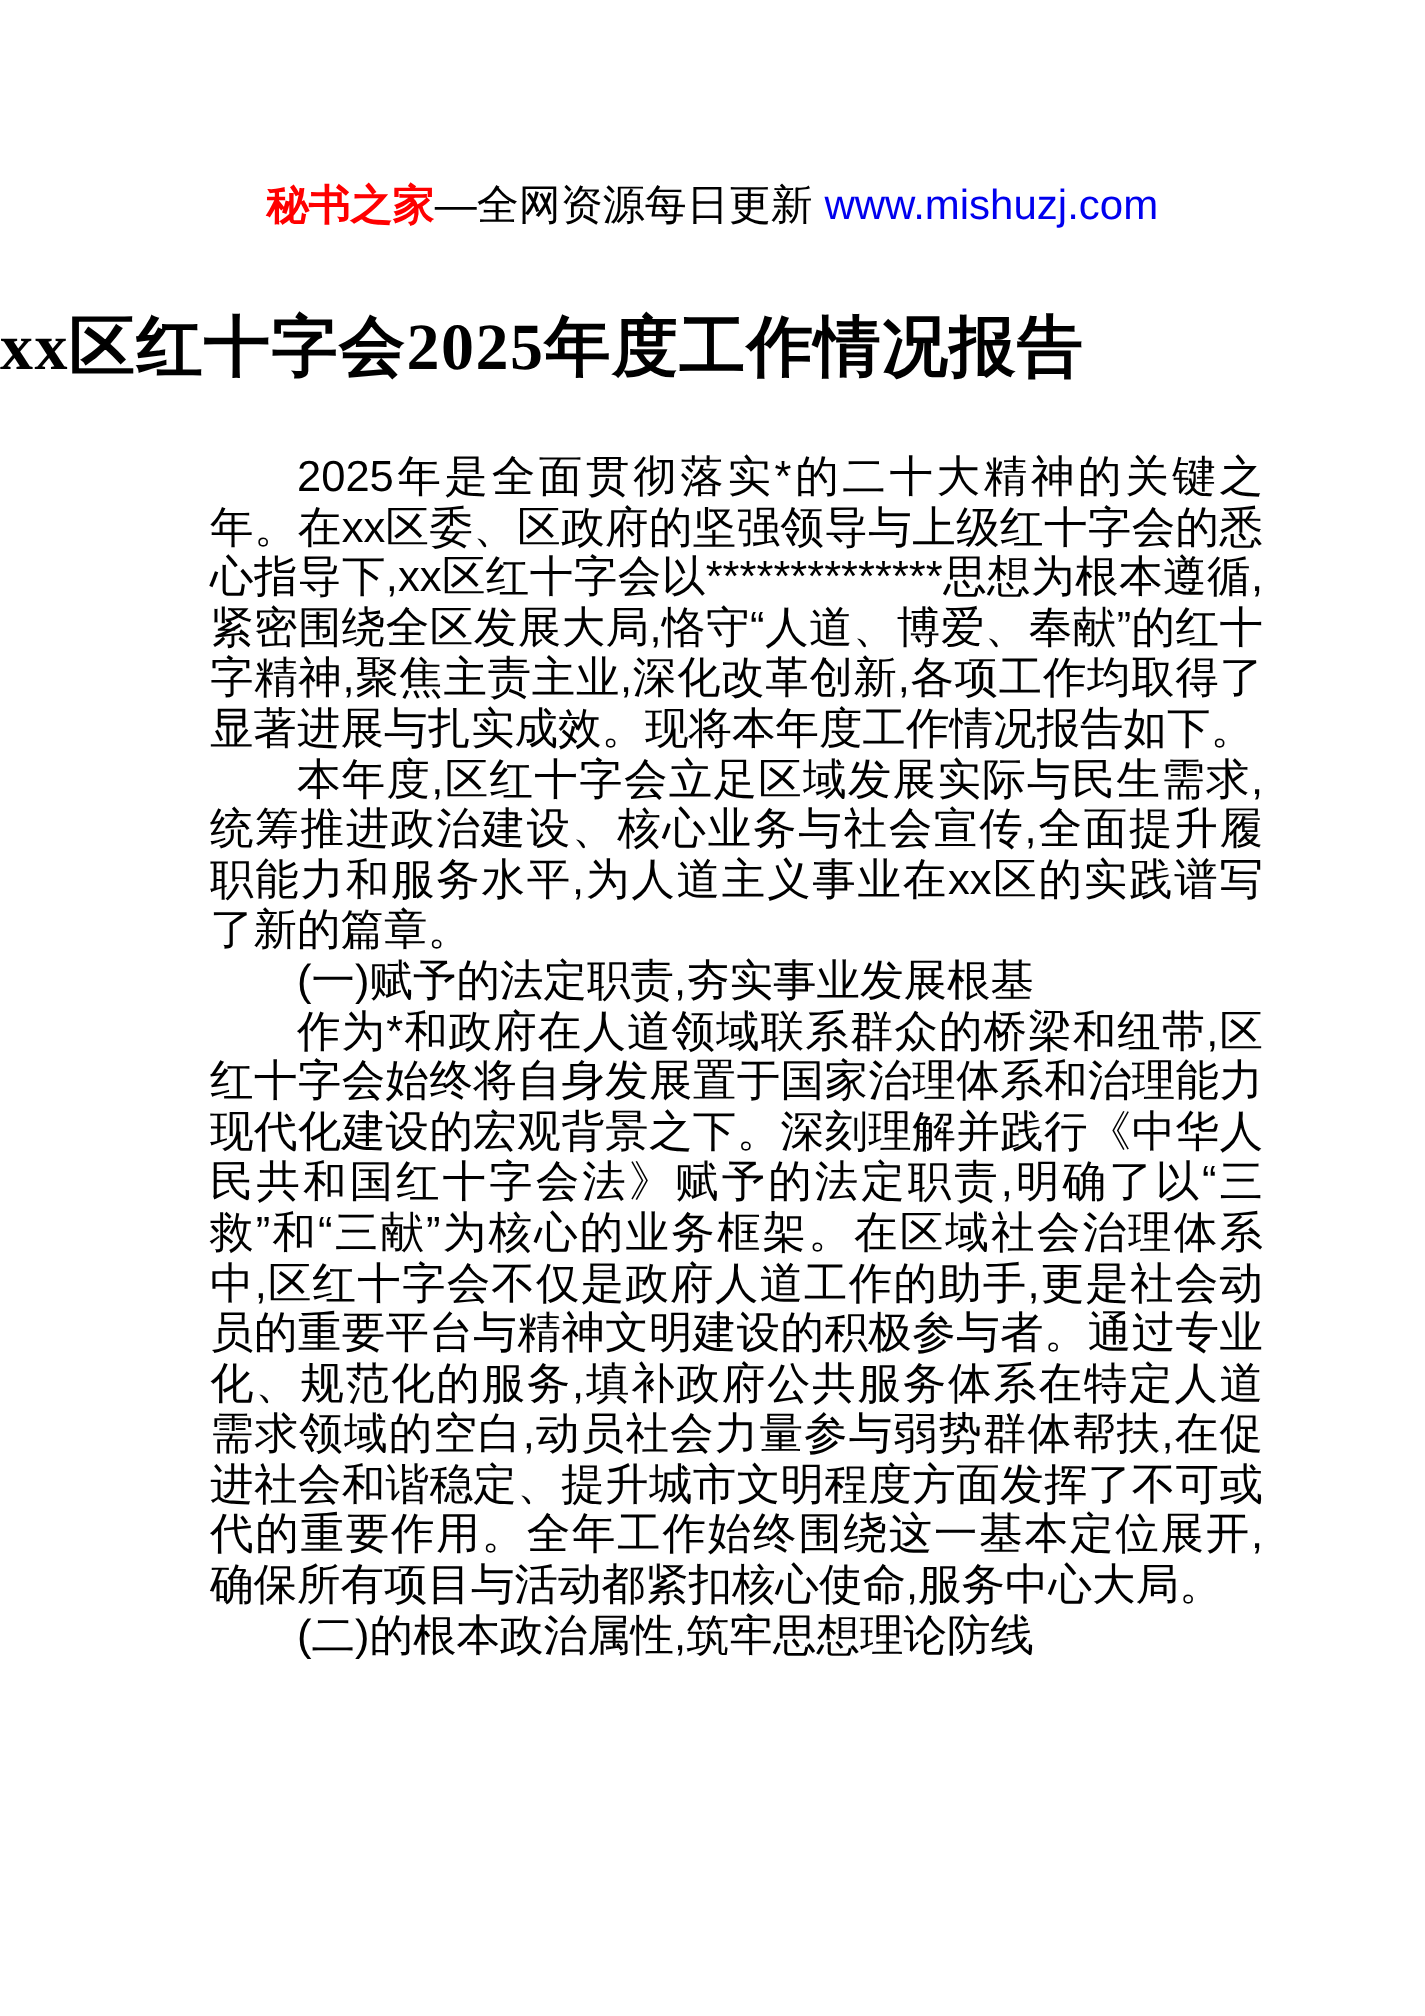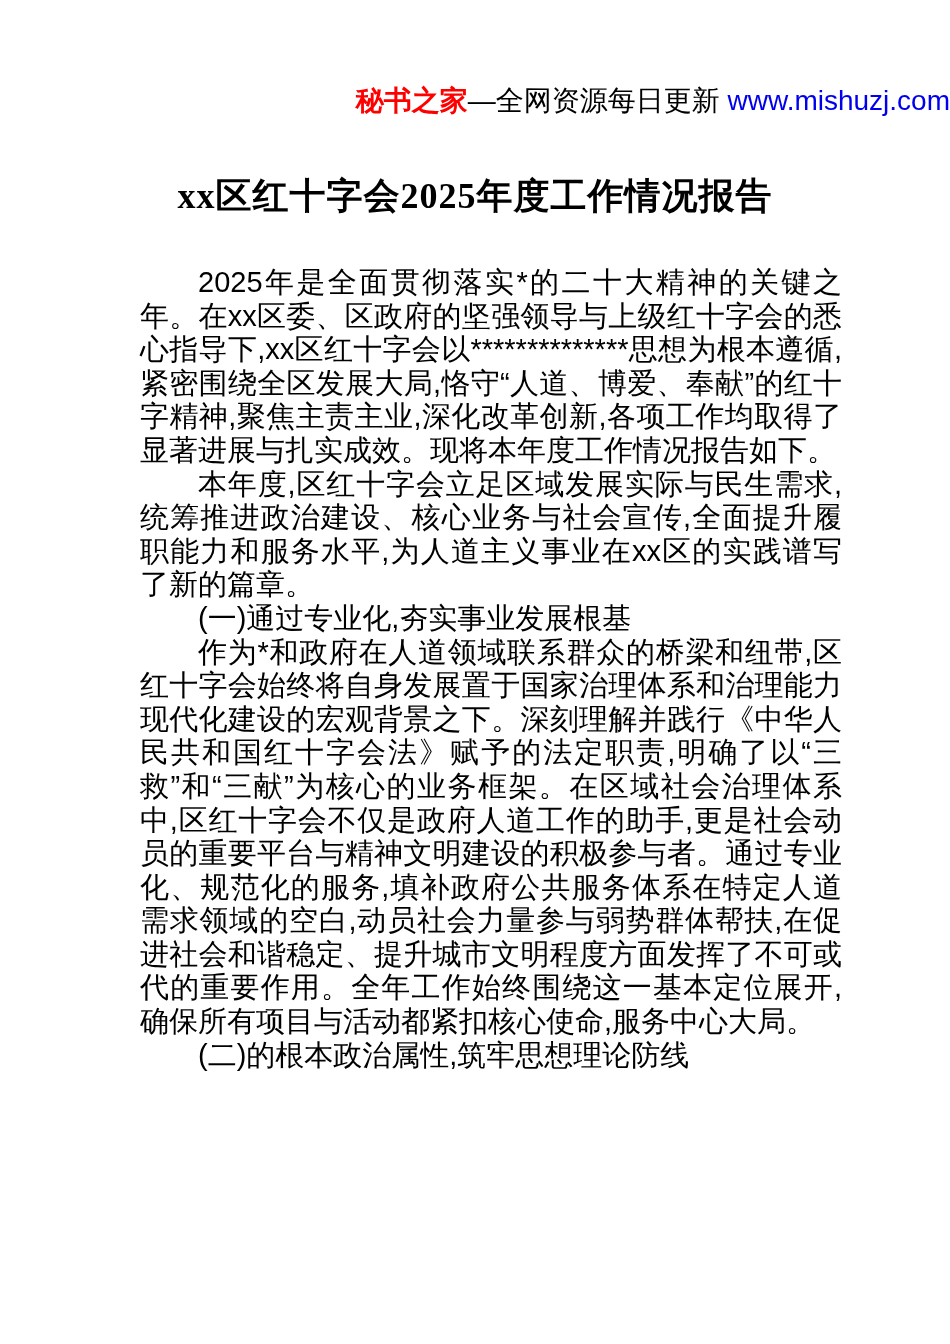--- a/index.html
+++ b/index.html
@@ -9,36 +9,35 @@
   }
   .page {
     position: relative;
     width: 950px;
     height: 1344px;
     background: #ffffff;
     overflow: hidden;
     color: #000000;
   }
   .doc-header {
-    padding-top: 84px;
-    text-align: right;
+    padding-top: 120px;
+    text-align: center;
     font-family: "Liberation Sans", "DejaVu Sans", sans-serif;
     font-size: 28px;
     line-height: 34px;
     white-space: nowrap;
   }
   .site-name {
     font-weight: bold;
   }
   .doc-title {
     margin-top: 56px;
-    text-align: center;
     font-family: "Liberation Serif", "DejaVu Serif", serif;
     font-weight: bold;
-    font-size: 36px;
+    font-size: 44px;
     line-height: 44px;
     letter-spacing: 1px;
     white-space: nowrap;
   }
   .doc-body {
     margin: 48px 108px 0 140px;
     font-family: "Liberation Sans", "DejaVu Sans", sans-serif;
     font-size: 29px;
     line-height: 33.6px;
     text-align: justify;
@@ -57,18 +56,18 @@
 
   <div class="doc-header">
     <span class="site-name" style="color: rgb(255, 0, 0);">秘书之家</span><span class="tagline" style="color: rgb(0, 0, 0);">—全网资源每日更新 </span><span class="url" style="color: rgb(0, 0, 238);">www.mishuzj.com</span>
   </div>
 
   <div class="doc-title">xx区红十字会2025年度工作情况报告</div>
 
   <div class="doc-body">
       <p class="para">2025年是全面贯彻落实*的二十大精神的关键之年。在xx区委、区政府的坚强领导与上级红十字会的悉心指导下,xx区红十字会以**************思想为根本遵循,紧密围绕全区发展大局,恪守“人道、博爱、奉献”的红十字精神,聚焦主责主业,深化改革创新,各项工作均取得了显著进展与扎实成效。现将本年度工作情况报告如下。</p>
       <p class="para">本年度,区红十字会立足区域发展实际与民生需求,统筹推进政治建设、核心业务与社会宣传,全面提升履职能力和服务水平,为人道主义事业在xx区的实践谱写了新的篇章。</p>
-      <p class="para">(一)通过专业化,夯实事业发展根基</p>
+      <p class="para">(一)赋予的法定职责,夯实事业发展根基</p>
       <p class="para">作为*和政府在人道领域联系群众的桥梁和纽带,区红十字会始终将自身发展置于国家治理体系和治理能力现代化建设的宏观背景之下。深刻理解并践行《中华人民共和国红十字会法》赋予的法定职责,明确了以“三救”和“三献”为核心的业务框架。在区域社会治理体系中,区红十字会不仅是政府人道工作的助手,更是社会动员的重要平台与精神文明建设的积极参与者。通过专业化、规范化的服务,填补政府公共服务体系在特定人道需求领域的空白,动员社会力量参与弱势群体帮扶,在促进社会和谐稳定、提升城市文明程度方面发挥了不可或代的重要作用。全年工作始终围绕这一基本定位展开,确保所有项目与活动都紧扣核心使命,服务中心大局。</p>
       <p class="para">(二)的根本政治属性,筑牢思想理论防线</p>
     </div>
 
 </div>
 
 </body></html>

